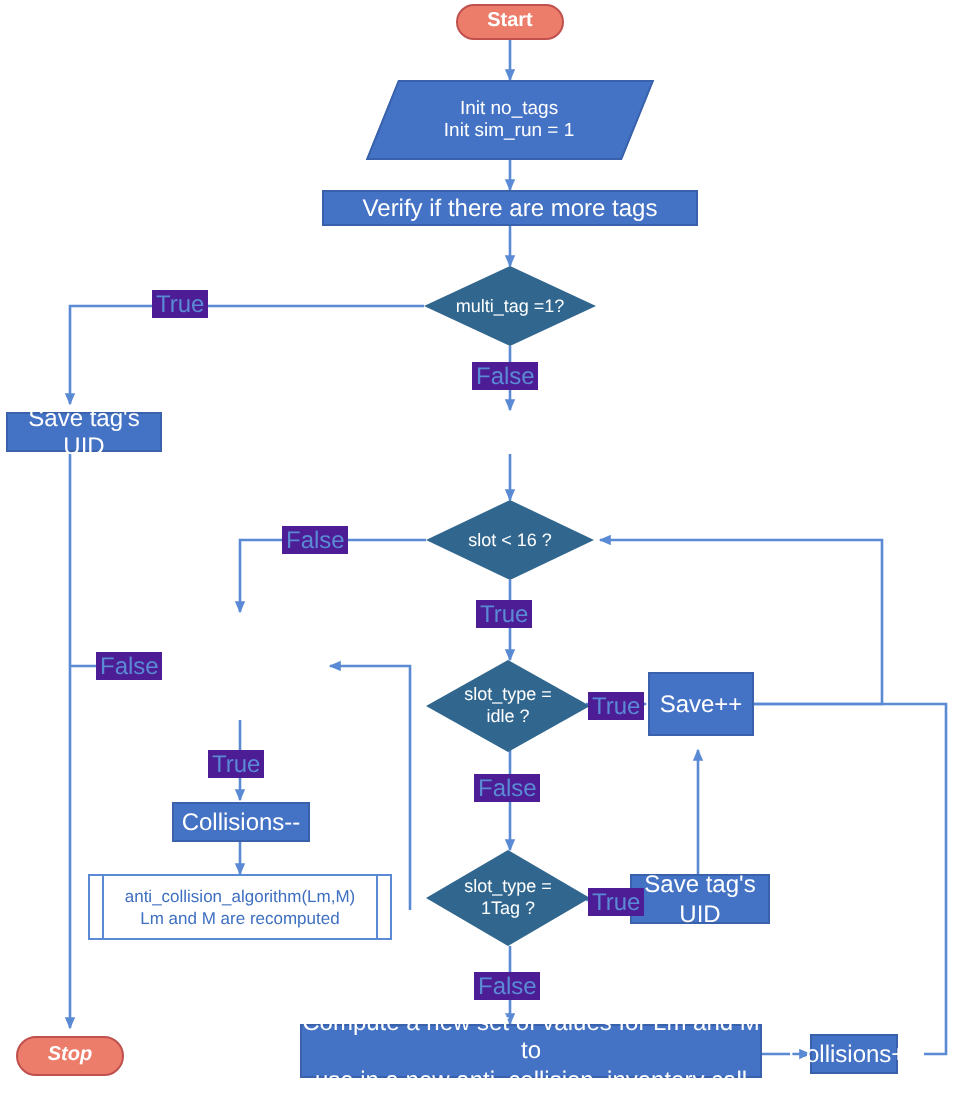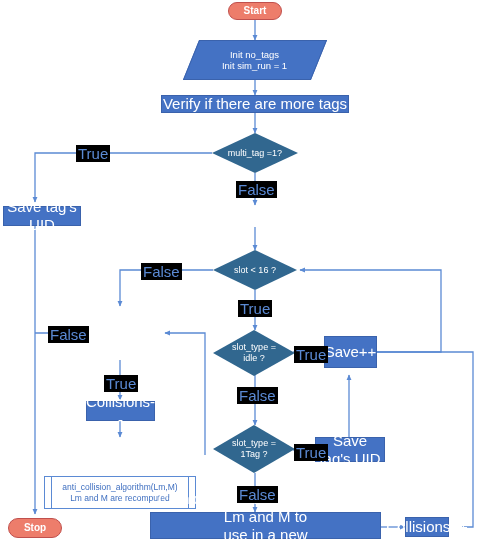--- a/index.html
+++ b/index.html
@@ -22,21 +22,21 @@
     border-radius:12px;
     color:#ffffff;
     font-size:10px;
     font-weight:600;
   }
   
   .process{
     background:#4472C4;
     border:1px solid #3A62AC;
     color:#ffffff;
-    font-size:15px;
+    font-size:12px;
   }
   
   .data-para{
     background:#4472C4;
     border:1px solid #3A62AC;
     color:#ffffff;
     font-size:9.5px;
     transform:skewX(-22deg);
   }
   .data-para .txt{transform:skewX(22deg);}
@@ -53,34 +53,33 @@
     clip-path:polygon(50% 0%,100% 50%,50% 100%,0% 50%);
   }
   .decision .txt{position:relative;z-index:2;text-align:center;}
 
   
   .subroutine{
     background:#ffffff;
     border:1px solid #5B8AD4;
     color:#3F6FC0;
     font-size:8.5px;
-    margin-top:39px;
   }
   .subroutine:before,.subroutine:after{
     content:"";position:absolute;top:0;bottom:0;width:0;
     border-left:1px solid #5B8AD4;
   }
   .subroutine:before{left:6px;}
   .subroutine:after{right:6px;}
 
   .edge-label{
     position:absolute;
     color:#5B8AD4;
-    font-size:15px;
-    background:#000000;
+    font-size:12px;
+    background:#4c1d95;
     padding:0 2px;
     white-space:nowrap;
   }
 </style>
 </head>
 <body>
 
 <div id="canvas">
 
   <svg id="wires" viewBox="0 0 484 550" xmlns="http://www.w3.org/2000/svg">
@@ -195,21 +194,21 @@
 
   <div class="node process" style="left:150px;top:512px;width:231px;height:27px;">
     <span class="txt">Compute a new set of values for Lm and M to
 use in a new anti_collision_inventory call</span>
   </div>
 
   <div class="node process" style="left:405px;top:517px;width:44px;height:20px;">
     <span class="txt">Collisions++</span>
   </div>
 
-  <div class="node terminator" style="left:8px;top:518px;width:54px;height:20px;">
+  <div class="node terminator" style="left:8px;top:518px;width:54px;height:20px;font-style:italic;">
     <span class="txt">Stop</span>
   </div>
 
   <div class="edge-label" style="left:76px;top:145px;">True</div>
   <div class="edge-label" style="left:236px;top:181px;">False</div>
   <div class="edge-label" style="left:141px;top:263px;">False</div>
   <div class="edge-label" style="left:238px;top:300px;">True</div>
   <div class="edge-label" style="left:48px;top:326px;">False</div>
   <div class="edge-label" style="left:104px;top:375px;">True</div>
   <div class="edge-label" style="left:294px;top:346px;">True</div>

